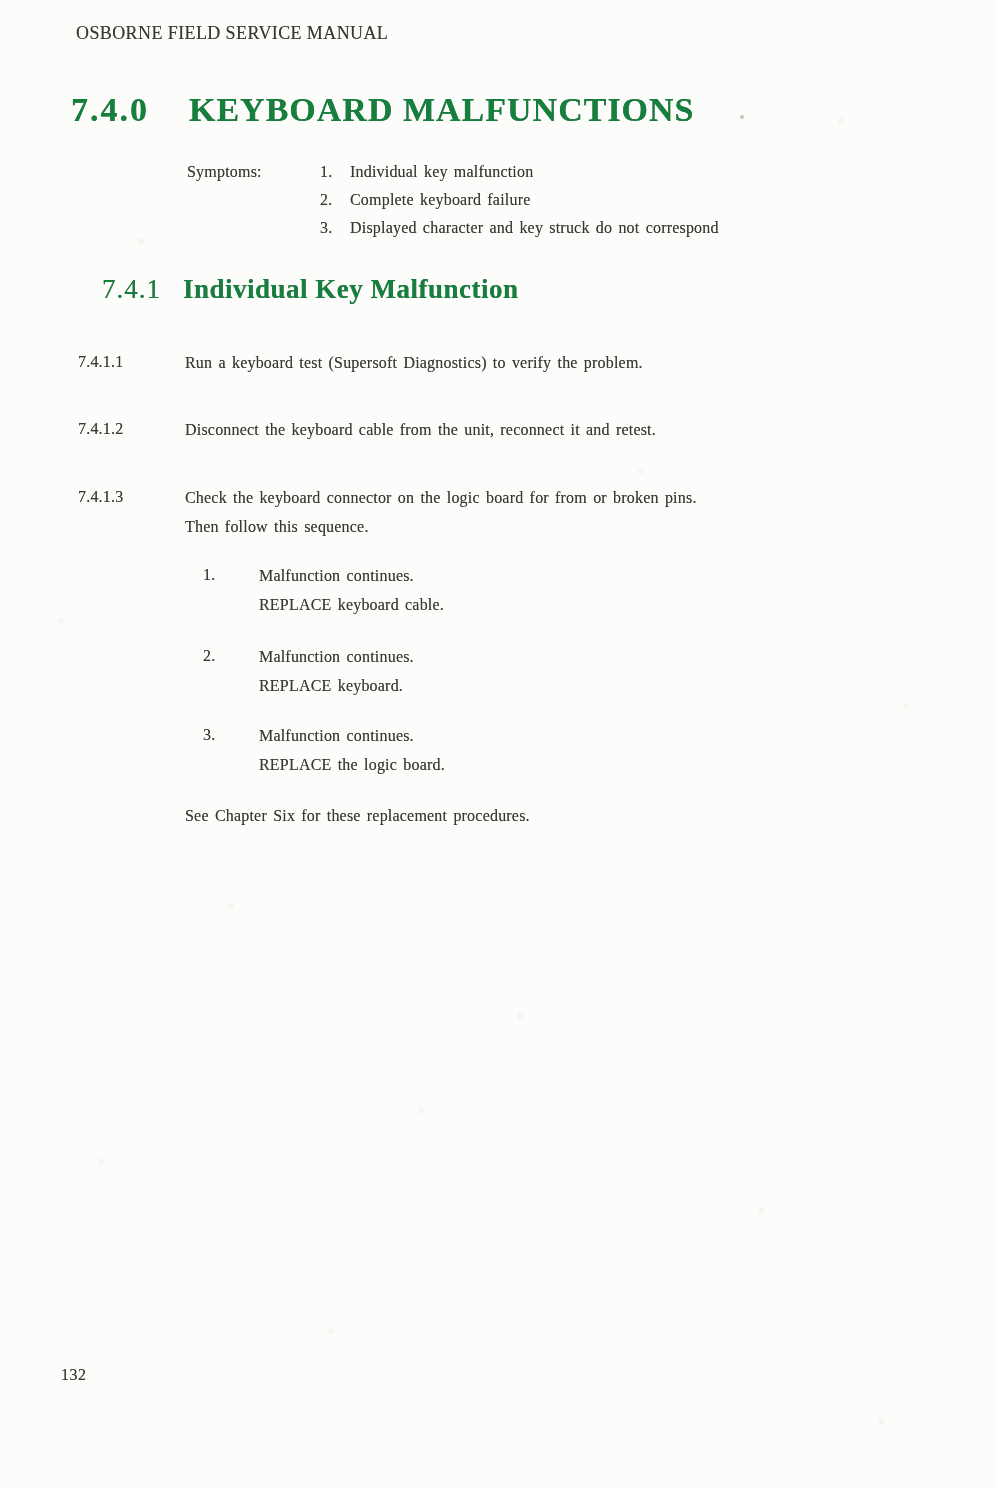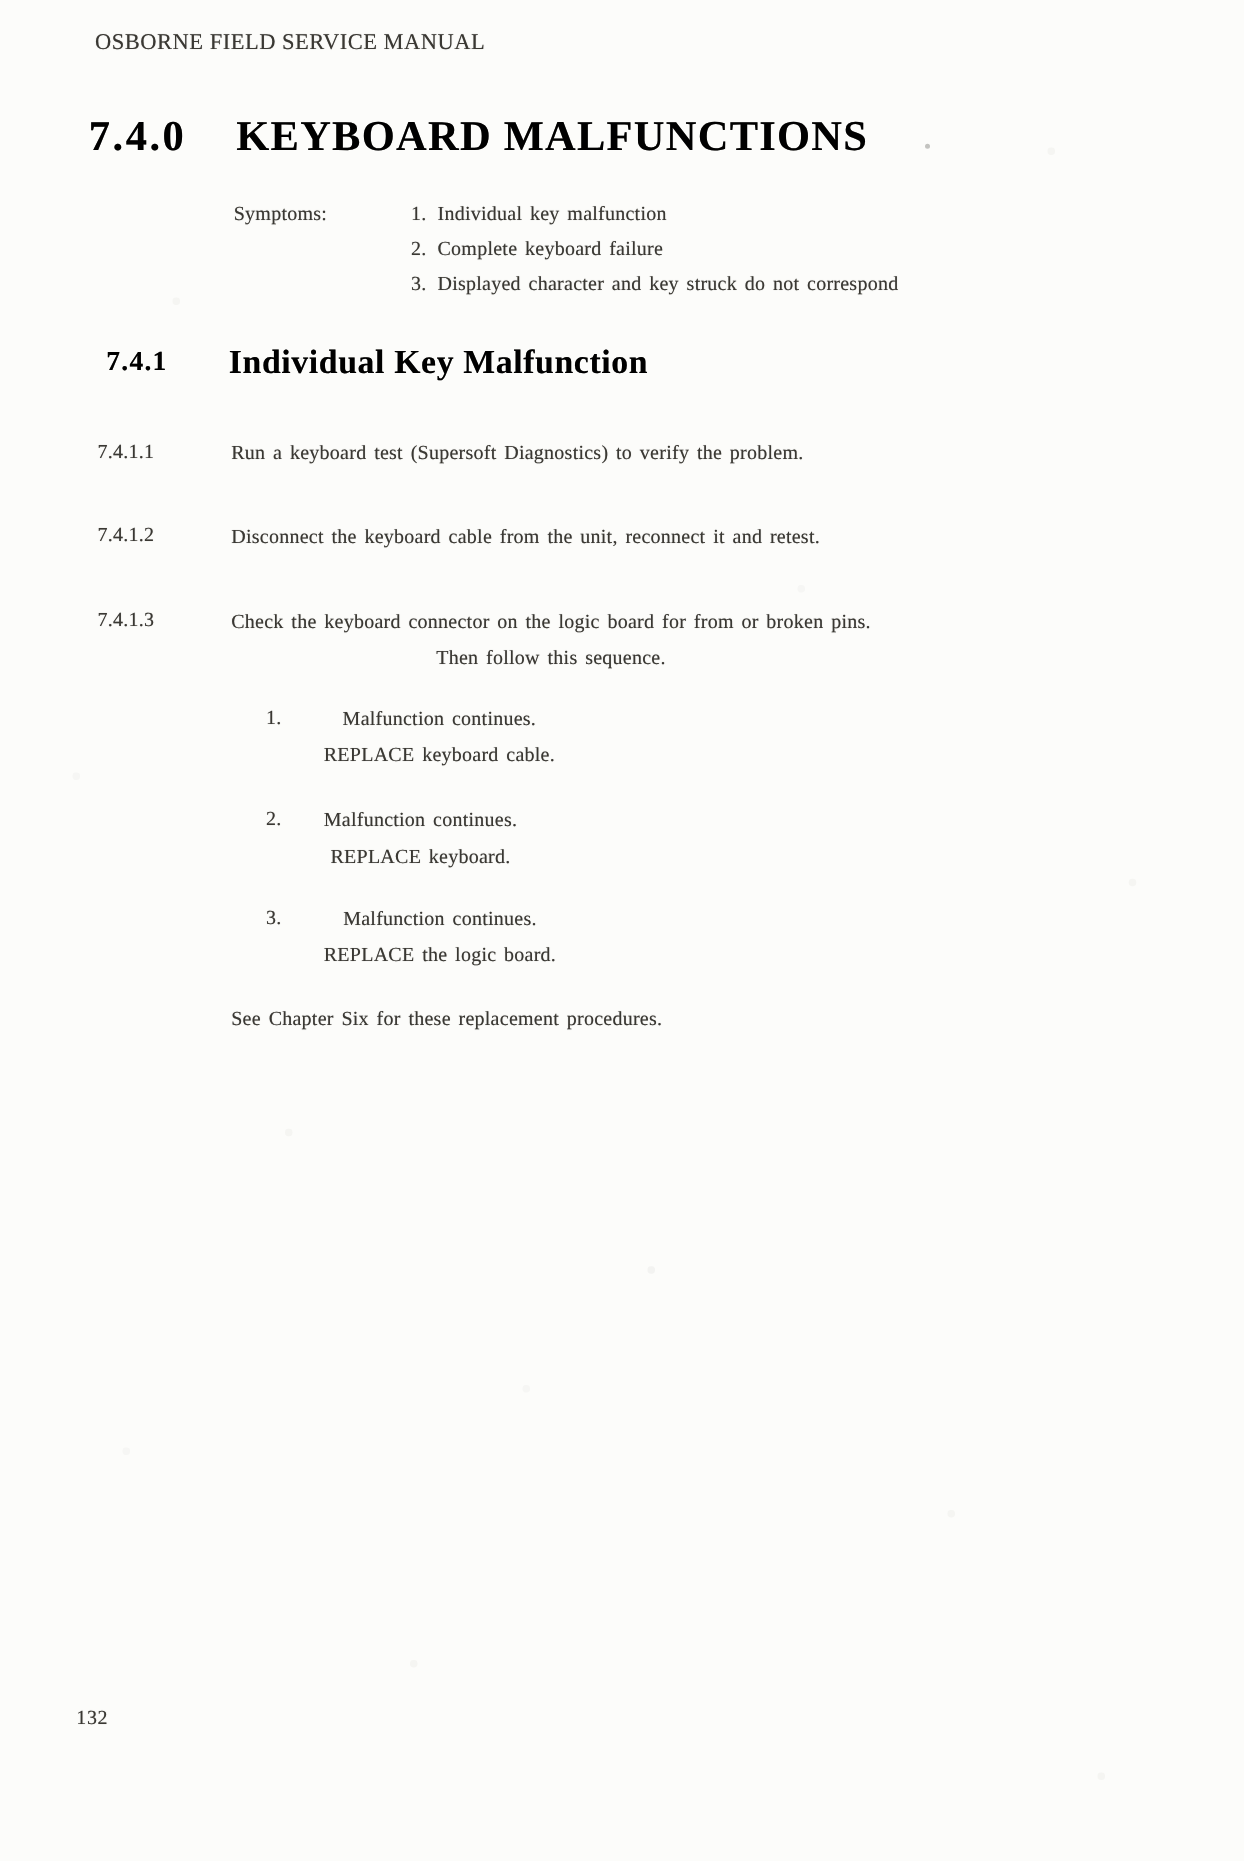--- a/index.html
+++ b/index.html
@@ -8,28 +8,27 @@
     background: #fcfcfa;
   }
   .page {
     position: relative;
     width: 995px;
     height: 1489px;
     background: #fcfcfa;
     font-family: "Liberation Serif", serif;
     color: #3a3833;
     overflow: hidden;
-    text-align: center;
   }
   .page * { box-sizing: border-box; }
   .abs { position: absolute; left: 0; width: 100%; }
 
   
   .ink { text-shadow: 0 0 0.6px rgba(60,58,54,0.55); }
-  .ink-bold { color: #000000; text-shadow: 0 0 0.5px rgba(38,36,32,0.6); }
+  .ink-bold { color: #15803d; text-shadow: 0 0 0.5px rgba(38,36,32,0.6); }
 
   .running-header {
     position: absolute;
     top: 20px; left: 76px;
     font-size: 18px;
     letter-spacing: 0.4px;
     line-height: 26px;
     white-space: nowrap;
   }
 
@@ -59,22 +58,22 @@
   }
 
   .symptoms-block { top: 158px; }
   .symptoms-label { position: absolute; left: 187px; top: 0; }
   .symptom-list { position: absolute; left: 320px; top: 0; }
   .symptom-row { display: flex; }
   .li-num { display: inline-block; width: 30px; }
 
   .h2-row { top: 272px; height: 34px; }
   .h2-num {
-    position: absolute; left: 85px; top: 0;
-    font-size: 22px; font-weight: bold; letter-spacing: 1px; line-height: 34px;
+    position: absolute; left: 102px; top: 0;
+    font-size: 27px; font-weight: normal; letter-spacing: 1px; line-height: 34px;
   }
   .h2-title {
     position: absolute; left: 183px; top: 0;
     font-size: 27px; font-weight: bold; letter-spacing: 0.5px; line-height: 34px;
     white-space: nowrap;
   }
 
   .step { }
   .step-num { position: absolute; left: 78px; top: 0; }
   .step-body { position: absolute; left: 185px; top: 0; }

